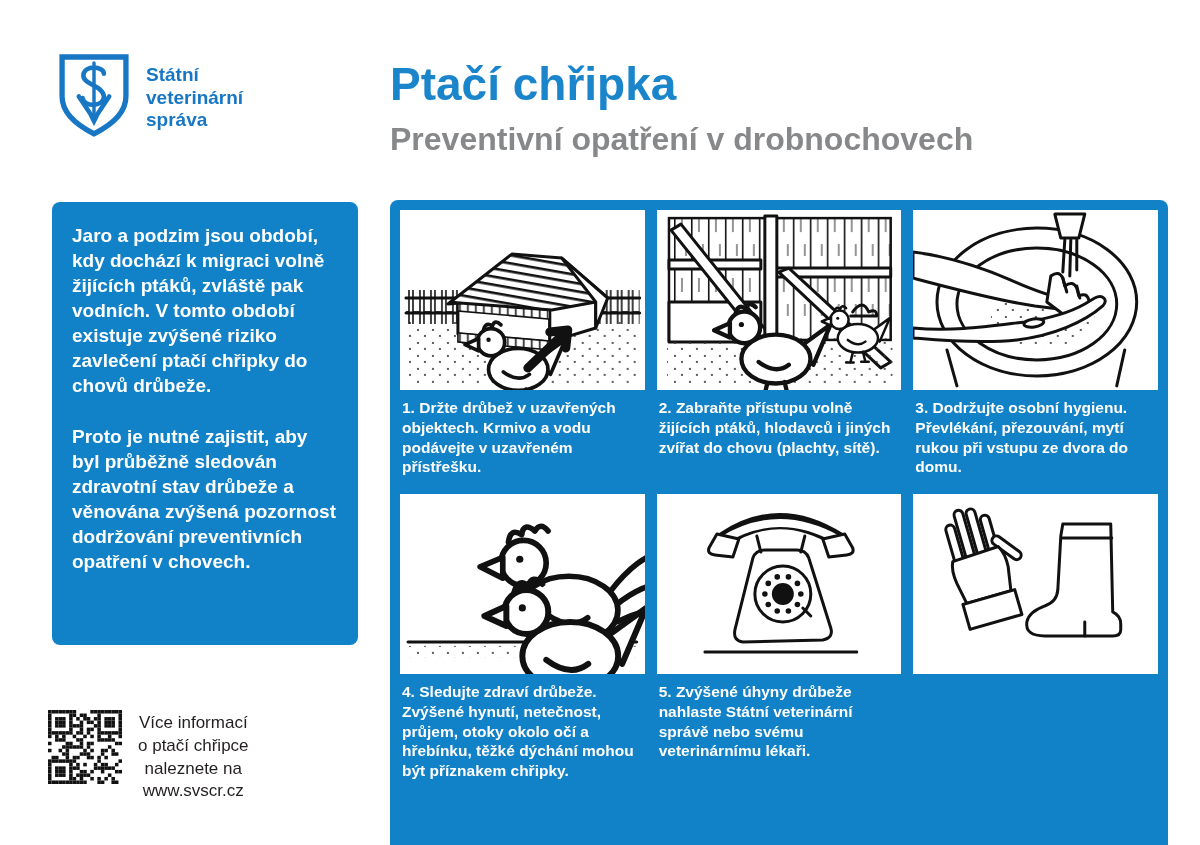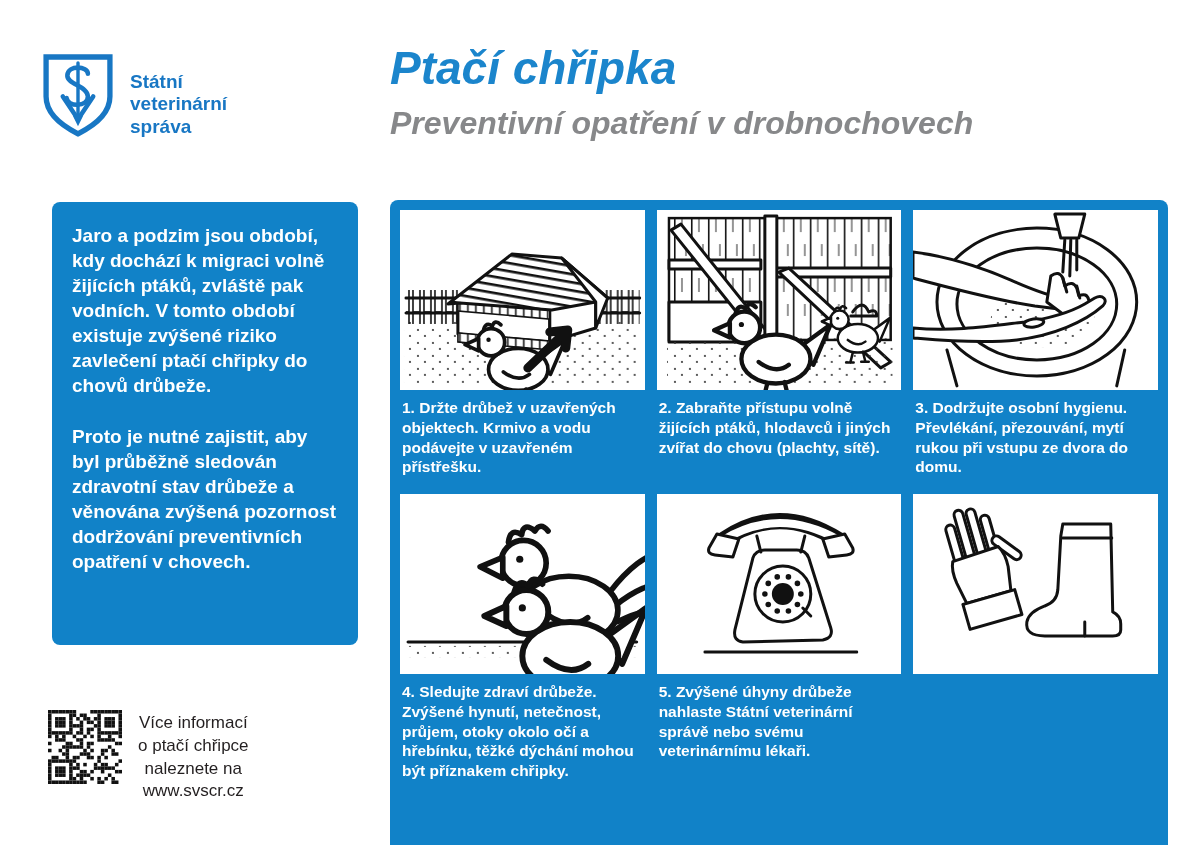--- a/index.html
+++ b/index.html
@@ -1,24 +1,24 @@
 <!DOCTYPE html>
 <html lang="cs"><head>
 <meta charset="utf-8">
 <style>
   html,body{margin:0;padding:0;}
   body{
     width:1200px;height:845px;position:relative;background:#ffffff;
     font-family:"Liberation Sans", sans-serif;color:#222;overflow:hidden;
   }
   
-  .logo-wrap{position:absolute;left:40px;top:52px;display:flex;align-items:flex-end;}
+  .logo-wrap{position:absolute;left:56px;top:52px;display:flex;align-items:center;}
   .logo-shield{width:76px;height:86px;}
   .org-name{margin-left:14px;margin-top:6px;font-size:19px;line-height:1.18;font-weight:700;color:#1877c4;}
-  .titleblock{position:absolute;left:390px;top:44px;font-style:italic;}
+  .titleblock{position:absolute;left:390px;top:60px;}
   .main-title{font-size:46px;font-weight:700;color:#1b85cc;line-height:1.05;}
   .sub-title{font-size:32px;font-weight:700;color:#87888a;margin-top:14px;line-height:1.1;}
   
   .intro-box{
     position:absolute;left:52px;top:202px;width:306px;height:443px;
     background:#1182c8;border-radius:8px;box-sizing:border-box;
     padding:21px 20px;color:#fff;font-weight:700;font-size:19px;line-height:1.32;
   }
   .intro-box p{margin:0 0 25px 0;}
   .intro-box p:last-child{margin-bottom:8px;}

